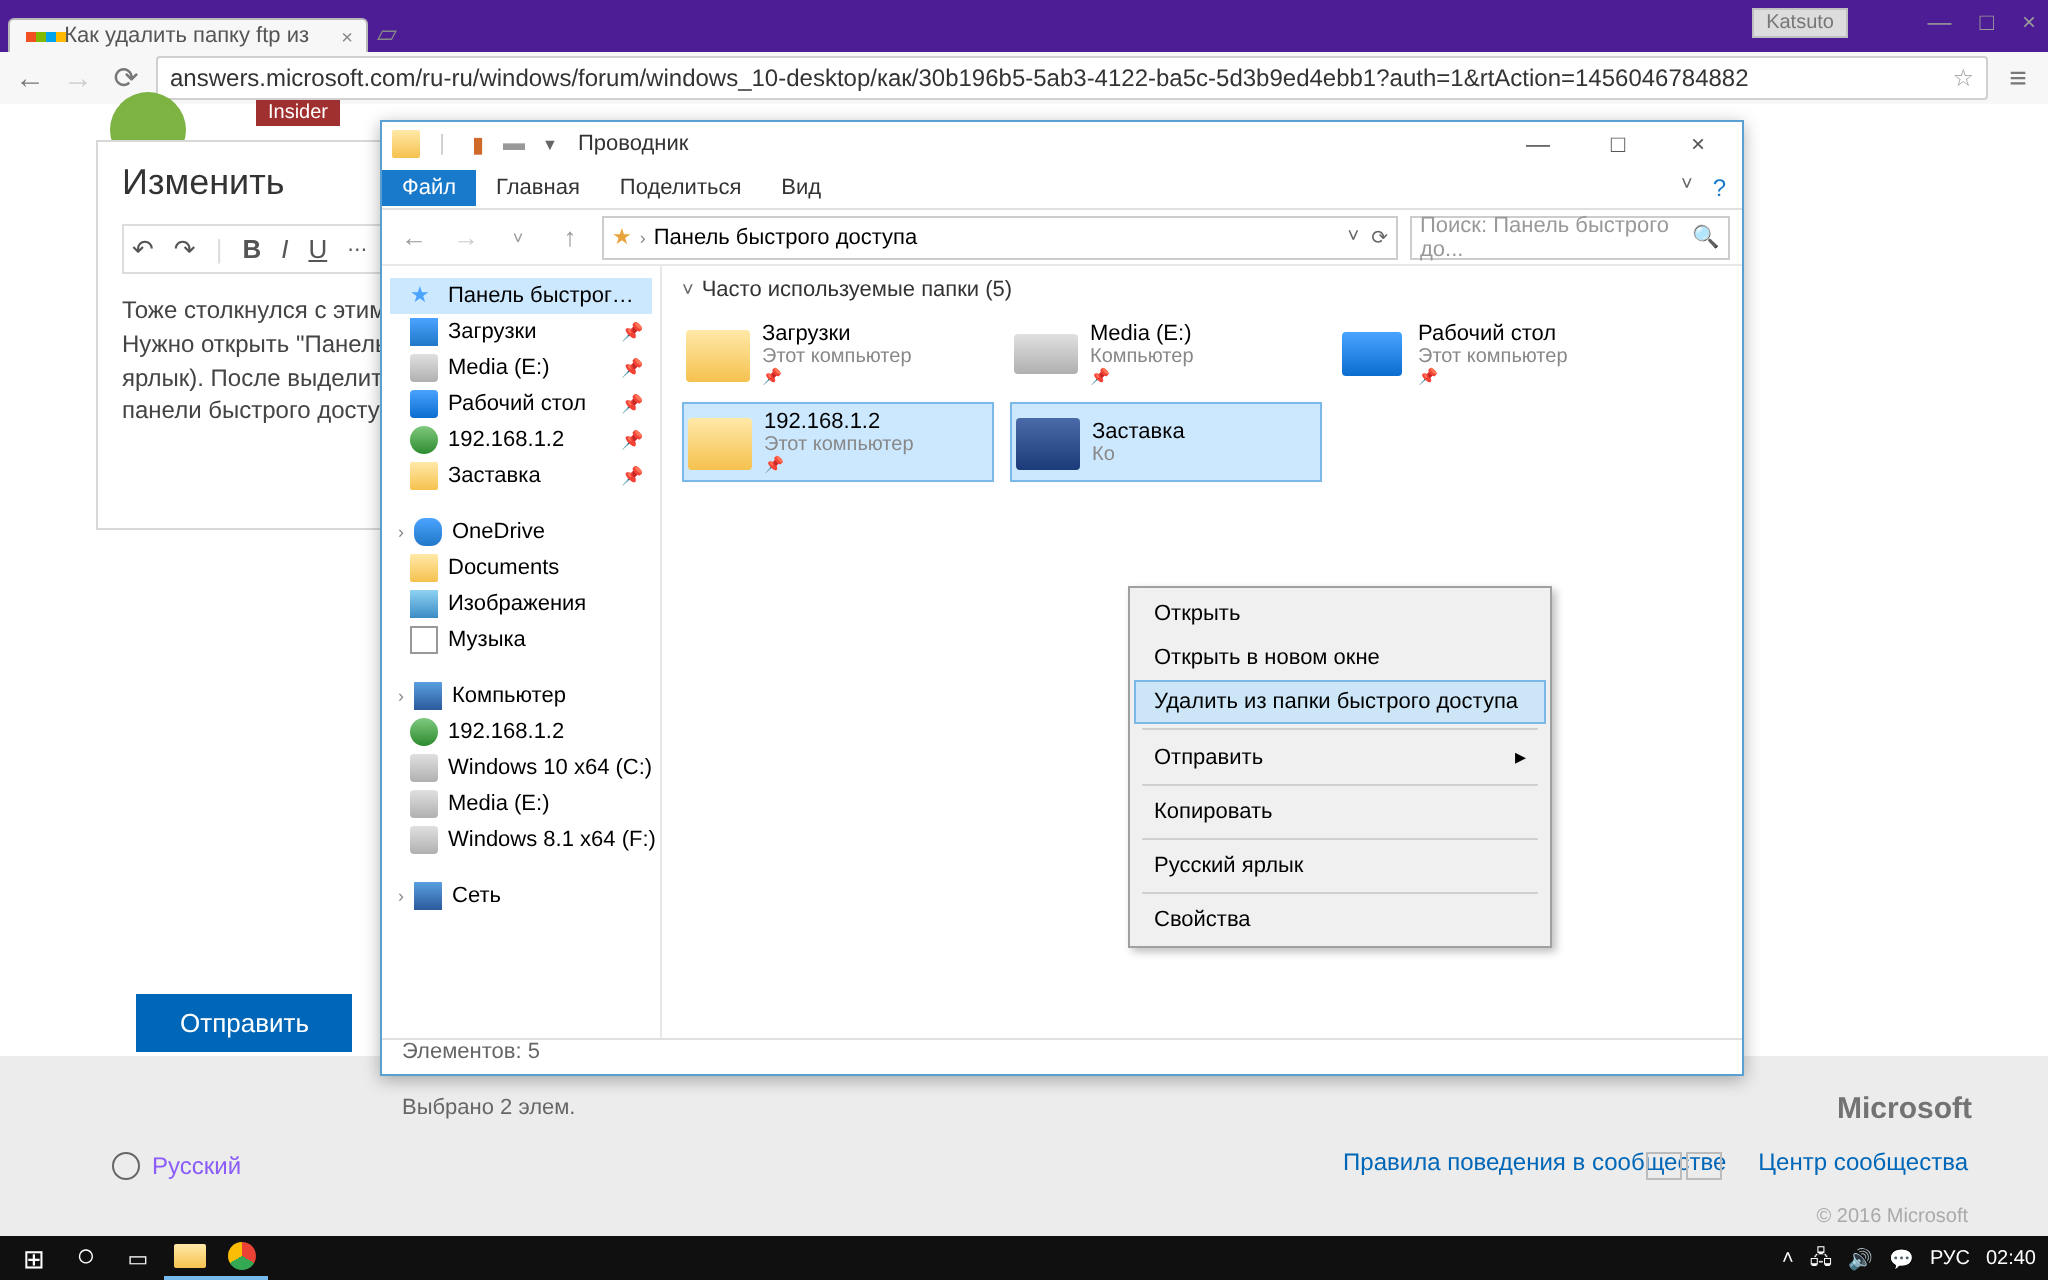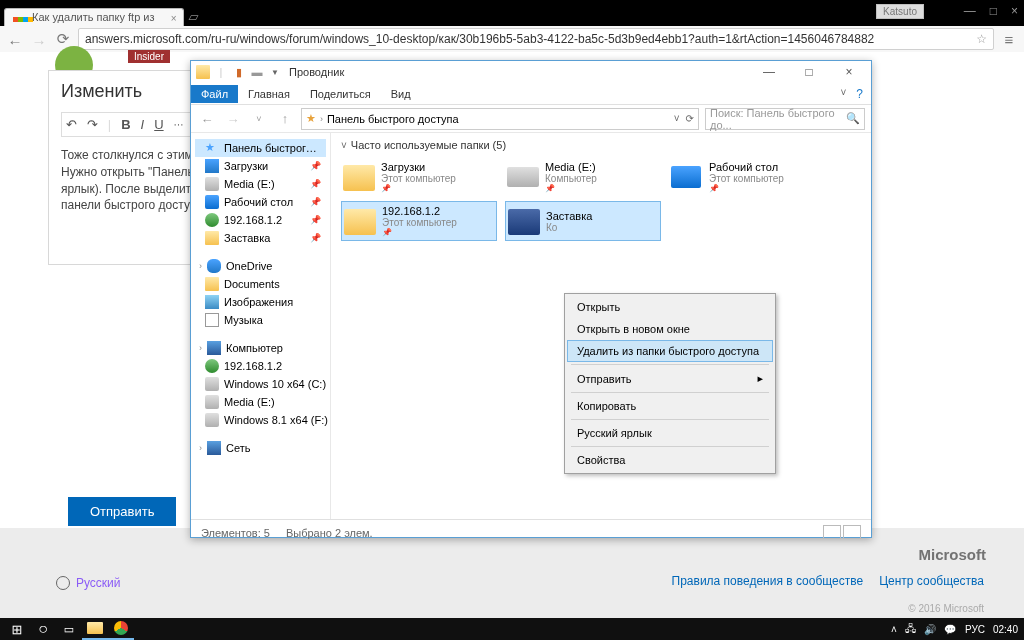--- a/index.html
+++ b/index.html
@@ -1,20 +1,20 @@
 <!DOCTYPE html>
 <html><head>
 <meta charset="utf-8">
 <style>
 * { margin: 0; padding: 0; box-sizing: border-box; font-family: "Segoe UI", Tahoma, sans-serif; }
 body { background: #fff; width: 1024px; height: 640px; overflow: hidden; position: relative; }
 
 
 .browser-top { height: 52px; background: #f2f2f2; border-bottom: 1px solid #d0d0d0; }
-.tab-strip { height: 26px; display: flex; align-items: flex-end; padding-left: 4px; background: #000000; }
+.tab-strip { height: 26px; display: flex; align-items: flex-end; padding-left: 4px; background: #4c1d95; }
 .tab { background: #f7f7f7; border: 1px solid #b8b8b8; border-bottom: none; border-radius: 3px 3px 0 0; padding: 2px 28px 2px 8px; font-size: 11px; color: #555; position: relative; min-width: 160px; max-width: 180px; white-space: nowrap; overflow: hidden; text-overflow: ellipsis; }
 .tab-favicon { display:inline-block; width:12px; height:12px; margin-right:4px; vertical-align:middle; }
 .tab-favicon span{display:inline-block;width:5px;height:5px;}
 .tab-close { position:absolute; right:6px; top:4px; font-size:10px; color:#888;}
 .new-tab { width:20px; text-align:center; color:#888; font-size:13px; padding-bottom:2px;}
 .user-badge { position:absolute; right:100px; top:4px; background:#ddd; color:#777; font-size:10px; padding:1px 6px; border:1px solid #c0c0c0;}
 .win-controls { position:absolute; right:6px; top:4px; display:flex; gap:14px; color:#999; font-size:12px;}
 .addr-row { height:26px; display:flex; align-items:center; padding:0 6px; gap:6px; background:#f7f7f7;}
 .nav-arrow { font-size:15px; color:#777; width:18px; text-align:center;}
 .addr-bar { flex:1; background:#fff; border:1px solid #d0d0d0; border-radius:2px; height:22px; display:flex; align-items:center; padding:0 6px; font-size:12px; color:#333;}
@@ -82,21 +82,21 @@
 .folder-icon{width:32px;height:32px;flex-shrink:0;}
 .folder-info .sub{font-size:10px;color:#888;}
 .folder-info .pin-small{font-size:8px;color:#bbb;}
 
 
 .ctx-menu{position:absolute;left:373px;top:160px;width:212px;background:#f0f0f0;border:1px solid #a0a0a0;box-shadow:2px 2px 4px rgba(0,0,0,0.25);padding:2px;font-size:11px;z-index:50;}
 .ctx-item{padding:5px 10px;display:flex;align-items:center;justify-content:space-between;}
 .ctx-item.hover{background:#cde6f7;border:1px solid #7ab8e8;padding:4px 9px;}
 .ctx-sep{height:1px;background:#d0d0d0;margin:2px 4px;}
 
-.status-bar{height:20px;border-top:1px solid #e0e0e0;display:flex;align-items:flex-end;padding:0 10px;font-size:11px;color:#666;gap:16px;}
+.status-bar{height:20px;border-top:1px solid #e0e0e0;display:flex;align-items:flex-start;padding:0 10px;font-size:11px;color:#666;gap:16px;flex-direction:column;}
 .status-bar .view-icons{margin-left:auto;display:flex;gap:2px;}
 .view-icon{width:18px;height:14px;border:1px solid #bbb;}
 
 
 .ico-folder{background:linear-gradient(#ffe9a8,#f6c14f);border-radius:1px;}
 .ico-folder-lg{width:32px;height:26px;background:linear-gradient(#ffe9a8,#f6c14f);border-radius:2px;margin-top:4px;}
 .ico-drive{background:linear-gradient(#e0e0e0,#b0b0b0);border-radius:2px;}
 .ico-desktop{background:linear-gradient(#4aa3ff,#0a6dd0);border-radius:2px;}
 .ico-net{background:linear-gradient(#7fc97f,#2e8b2e);border-radius:50%;}
 .ico-pic{background:linear-gradient(#8fd3f4,#3b8bc4);}

